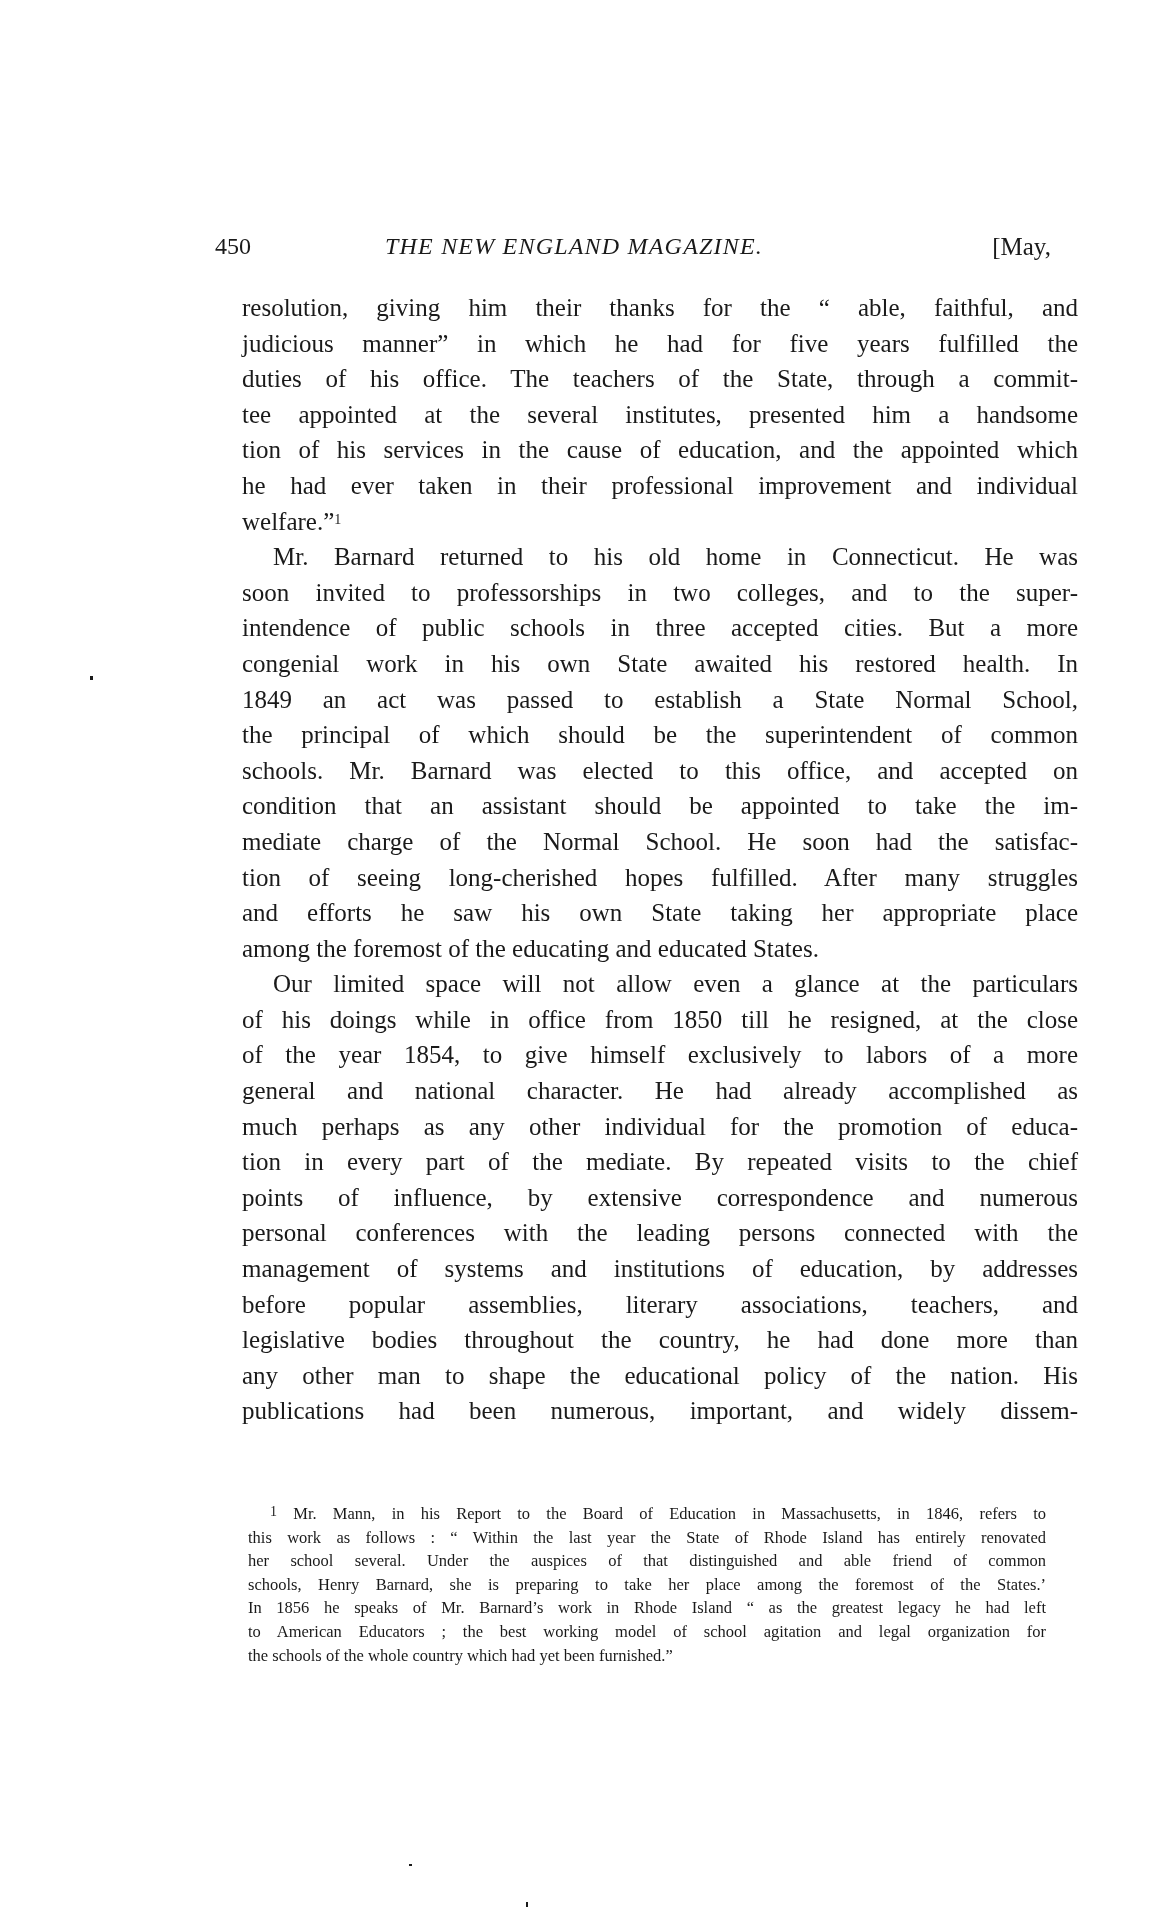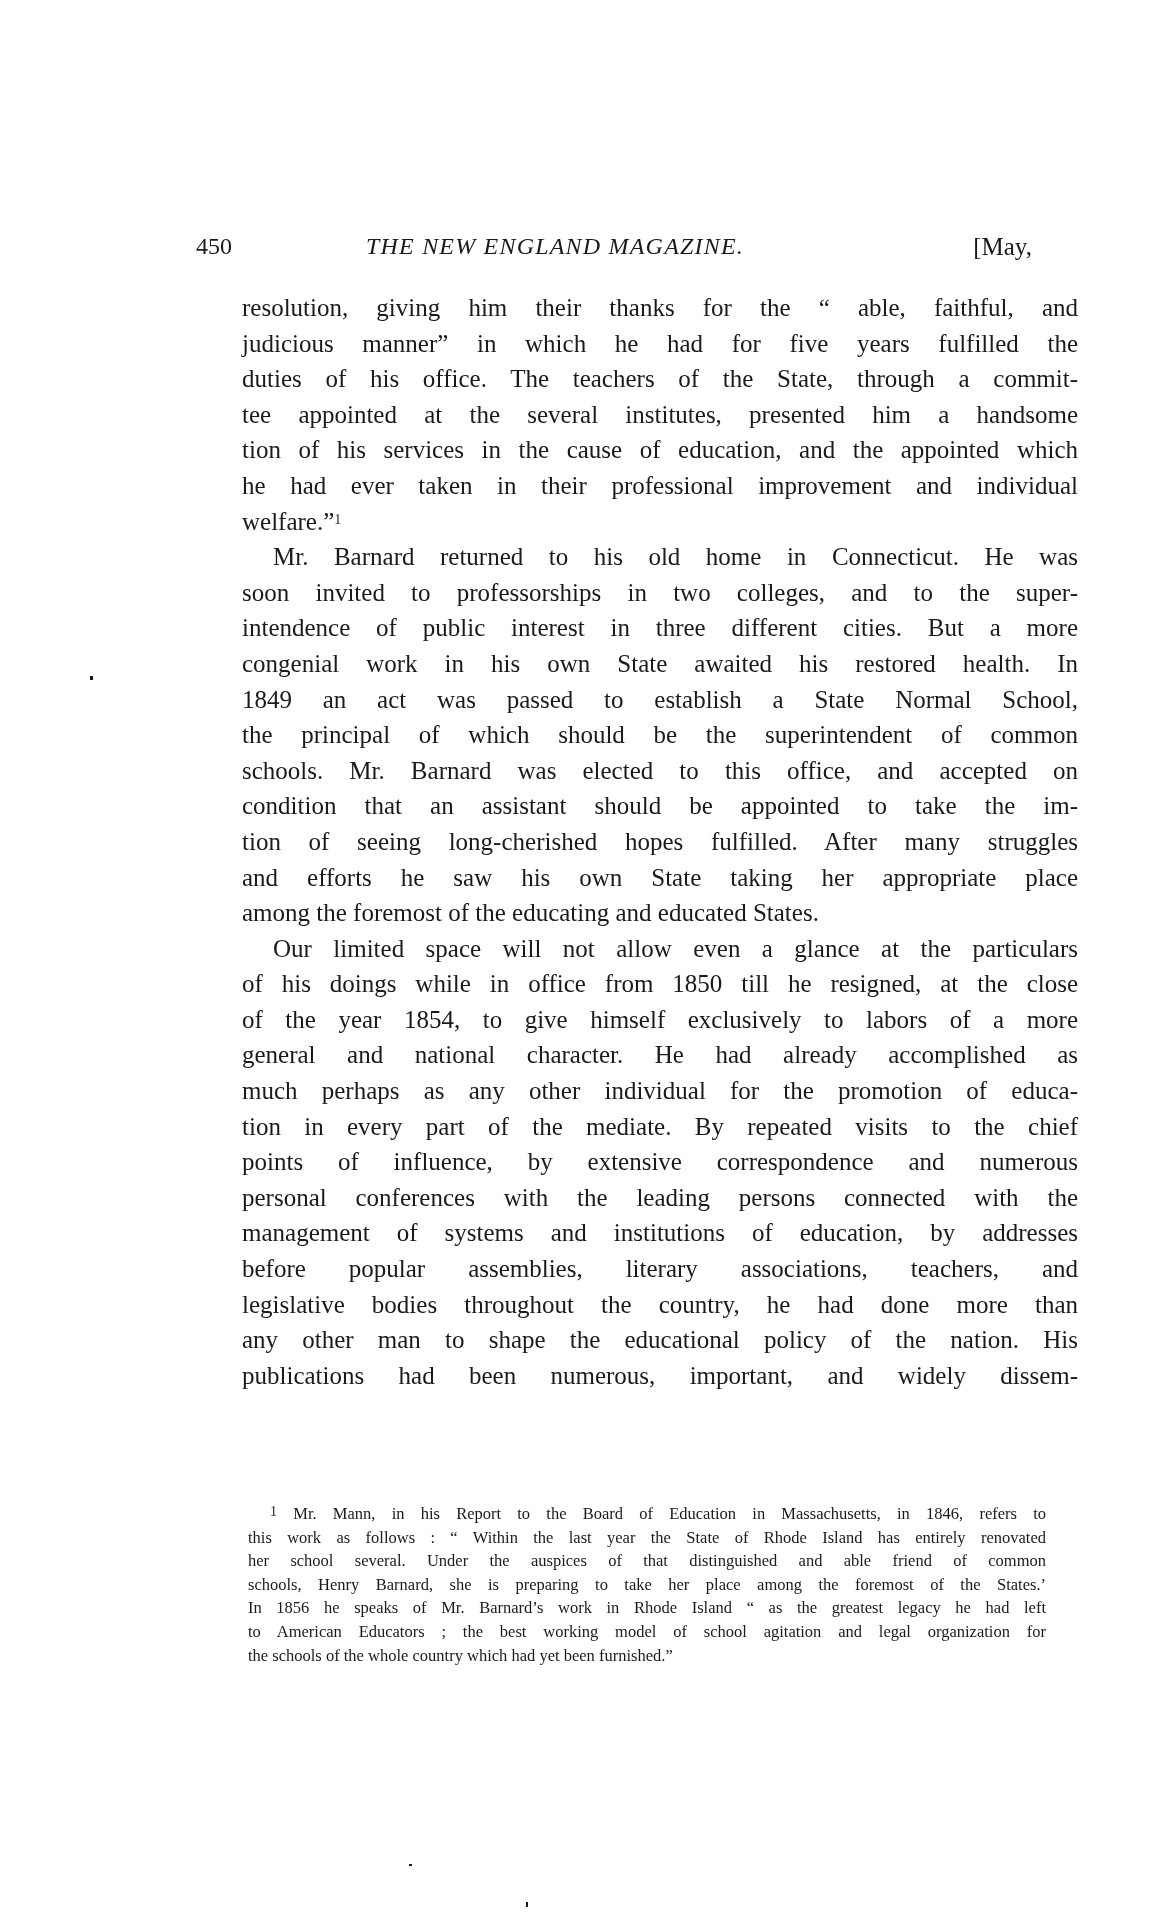--- a/index.html
+++ b/index.html
@@ -1,19 +1,19 @@
 <!DOCTYPE html>
 <html><head>
 <meta charset="utf-8">
 <style>
   html, body { margin: 0; padding: 0; background: #ffffff; }
   body { width: 1176px; height: 1912px; position: relative; overflow: hidden; color: #1a1a1a; }
   .page { position: absolute; left: 0; top: 0; width: 1176px; height: 1912px; }
   .running-head {
-    position: absolute; left: 196px; top: 229px; width: 836px; height: 36px;
+    position: absolute; left: 215px; top: 229px; width: 836px; height: 36px;
     font-family: "Liberation Serif", "DejaVu Serif", serif; font-size: 25px; text-align: center;
   }
   .running-head .pg { position: absolute; left: 0; top: 4px; font-size: 24px; }
   .running-head .title { position: absolute; left: 170px; top: 4px; font-style: italic; letter-spacing: 1.2px; font-size: 24px; }
   .running-head .month { position: absolute; right: 0; top: 4px; font-size: 25px; }
   .body-text {
     position: absolute; left: 212px; top: 290px; width: 836px;
     font-family: "Liberation Serif", "DejaVu Serif", serif; font-size: 25px; line-height: 35.6px; margin-left: 30px;
   }
   .line { display: block; text-align: justify; text-align-last: justify; white-space: nowrap; height: 35.6px; }
@@ -66,36 +66,39 @@
     </div>
 
     <div>
       <span class="line indent">
           <span class="line-inner">Mr. Barnard returned to his old home in Connecticut.  He was</span>
         </span>
       <span class="line">
           <span class="line-inner">soon invited to professorships in two colleges, and to the super-</span>
         </span>
       <span class="line">
-          <span class="line-inner">intendence of public interest in three different cities.  But a more</span>
+          <span class="line-inner">intendence of public schools in three accepted cities.  But a more</span>
         </span>
       <span class="line">
           <span class="line-inner">congenial work in his own State awaited his restored health.  In</span>
         </span>
       <span class="line">
           <span class="line-inner">1849 an act was passed to establish a State Normal School,</span>
         </span>
       <span class="line">
           <span class="line-inner">the principal of which should be the superintendent of common</span>
         </span>
       <span class="line">
           <span class="line-inner">schools.  Mr. Barnard was elected to this office, and accepted on</span>
         </span>
       <span class="line">
           <span class="line-inner">condition that an assistant should be appointed to take the im-</span>
+        </span>
+      <span class="line">
+          <span class="line-inner">mediate charge of the Normal School.  He soon had the satisfac-</span>
         </span>
       <span class="line">
           <span class="line-inner">tion of seeing long-cherished hopes fulfilled.  After many struggles</span>
         </span>
       <span class="line">
           <span class="line-inner">and efforts he saw his own State taking her appropriate place</span>
         </span>
       <span class="line last">
           <span class="line-inner">among the foremost of the educating and educated States.</span>
         </span>

